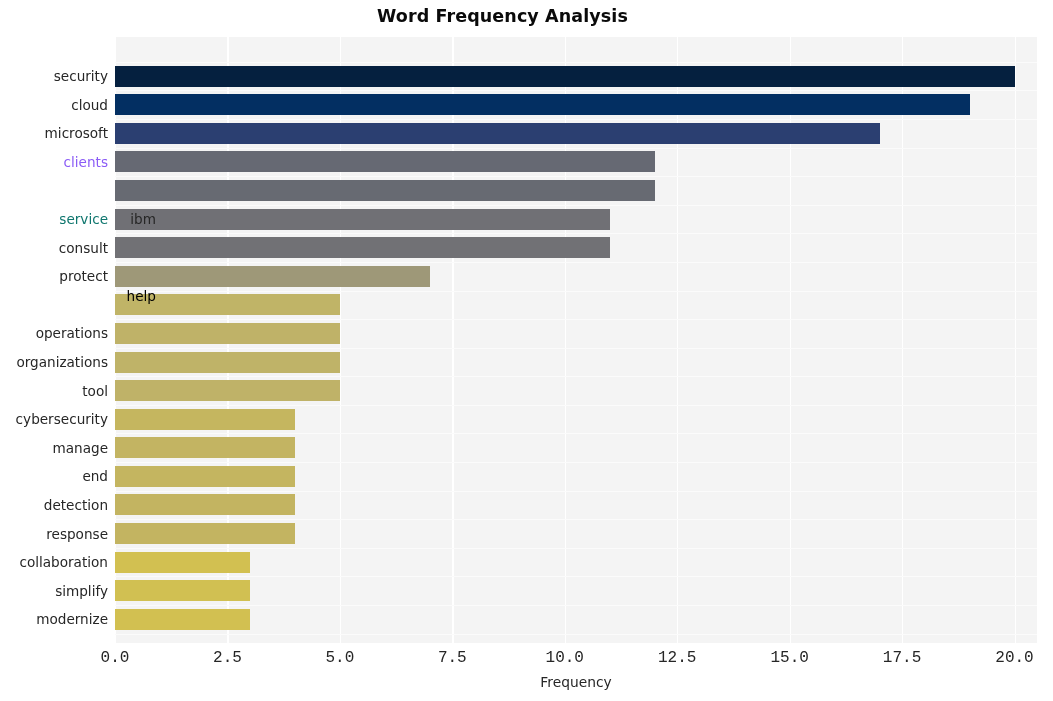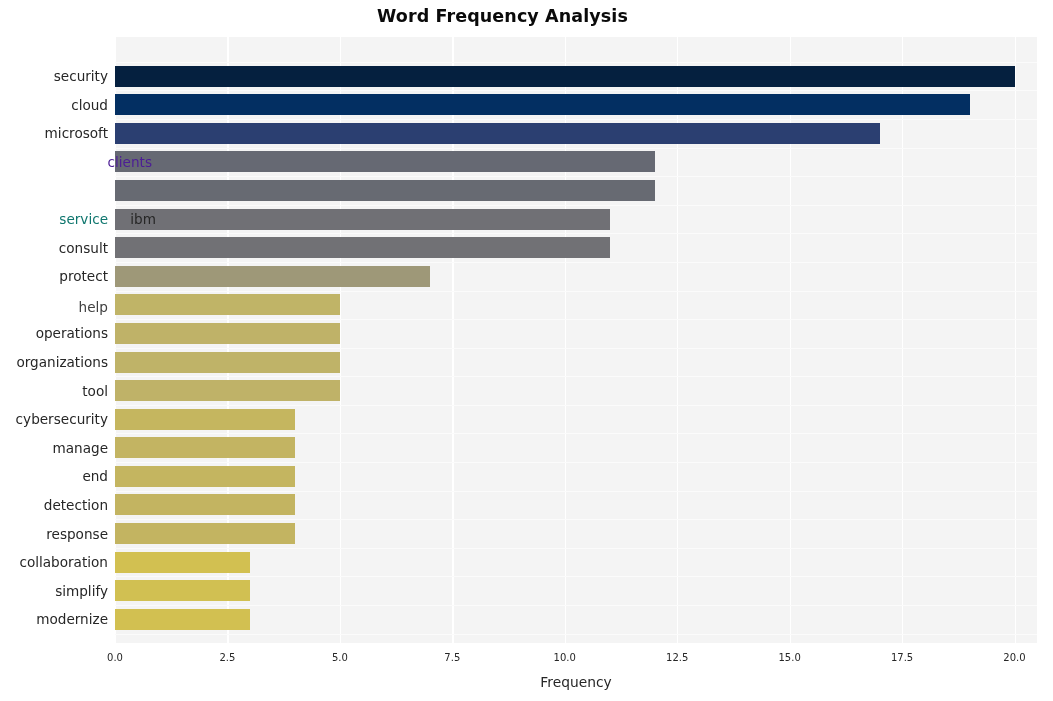--- a/index.html
+++ b/index.html
@@ -68,26 +68,27 @@
     text-align: right;
     font-size: 13.6px;
     color: #262626;
     white-space: nowrap;
     line-height: 14px;
   }
   
   .xtick {
     position: absolute;
     top: 650px;
-    font-size: 10px;
+    font-size: 16px;
     color: #262626;
     text-align: center;
     width: 60px;
     margin-left: -30px;
     line-height: 16px;
+    font-family: Liberation Mono, monospace;
   }
   #xlabel {
     position: absolute;
     top: 674px;
     left: 115px;
     width: 922px;
     text-align: center;
     font-size: 13.8px;
     color: #262626;
   }
@@ -155,26 +156,26 @@
         <div class="bar" title="collaboration: 3" style="left: 0px; top: 514.605px; width: 134.927px; height: 21px; background: rgb(210, 192, 81);"></div>
         <div class="bar" title="simplify: 3" style="left: 0px; top: 543.19px; width: 134.927px; height: 21px; background: rgb(209, 192, 82);"></div>
         <div class="bar" title="modernize: 3" style="left: 0px; top: 571.775px; width: 134.927px; height: 21px; background: rgb(210, 192, 81);"></div>
       </div>
   </div>
 
   <div id="ytick-labels">
       <div class="ytick-pos" style="top: 69.1613px; color: rgb(38, 38, 38);">security</div>
       <div class="ytick-pos" style="top: 97.7462px; color: rgb(38, 38, 38);">cloud</div>
       <div class="ytick-pos" style="top: 126.331px; color: rgb(38, 38, 38);">microsoft</div>
-      <div class="ytick-pos" style="top: 154.916px; color: #4c1d95; padding-left: 44px;">clients</div>
+      <div class="ytick-pos" style="top: 154.916px; color: #8b5cf6;">clients</div>
       <div class="ytick-pos" style="top: 183.501px; color: #0f766e; margin-top: 28px;">service</div>
       <div class="ytick-pos" style="top: 212.086px; color: rgb(38, 38, 38); padding-left: 48px;">ibm</div>
       <div class="ytick-pos" style="top: 240.671px; color: rgb(38, 38, 38);">consult</div>
       <div class="ytick-pos" style="top: 269.256px; color: rgb(38, 38, 38);">protect</div>
-      <div class="ytick-pos" style="top: 300px; color: #404040;">help</div>
+      <div class="ytick-pos" style="top: 289px; color: #000000; padding-left: 48px;">help</div>
       <div class="ytick-pos" style="top: 326.425px; color: rgb(38, 38, 38);">operations</div>
       <div class="ytick-pos" style="top: 355.01px; color: rgb(38, 38, 38); text-align: right;">organizations</div>
       <div class="ytick-pos" style="top: 383.595px; color: rgb(38, 38, 38);">tool</div>
       <div class="ytick-pos" style="top: 412.18px; color: rgb(38, 38, 38);">cybersecurity</div>
       <div class="ytick-pos" style="top: 440.765px; color: rgb(38, 38, 38);">manage</div>
       <div class="ytick-pos" style="top: 469.35px; color: rgb(38, 38, 38);">end</div>
       <div class="ytick-pos" style="top: 497.935px; color: rgb(38, 38, 38);">detection</div>
       <div class="ytick-pos" style="top: 526.52px; color: rgb(38, 38, 38);">response</div>
       <div class="ytick-pos" style="top: 555.105px; color: rgb(38, 38, 38);">collaboration</div>
       <div class="ytick-pos" style="top: 583.69px; color: rgb(38, 38, 38);">simplify</div>

